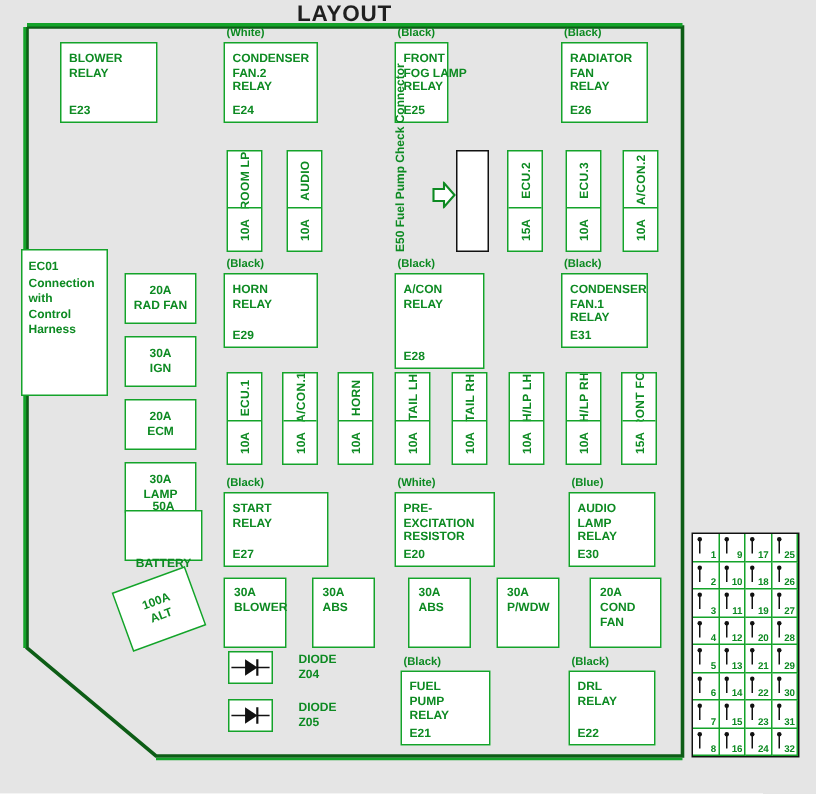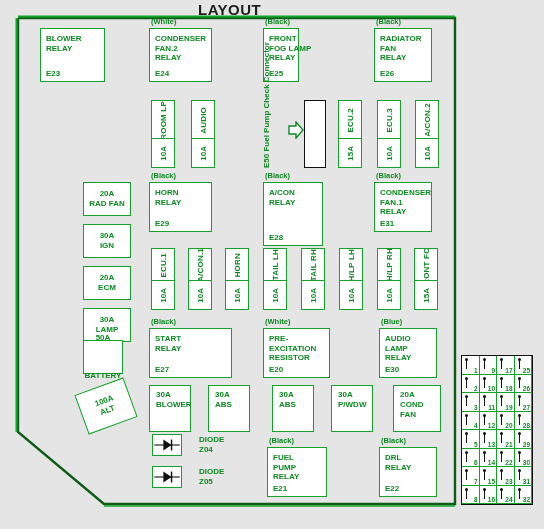--- a/index.html
+++ b/index.html
@@ -296,21 +296,21 @@
         <div class="rcode">E28</div>
       </div>
       <div class="cap" style="left: 376px; top: 171px;">(Black)</div>
       <div class="gbox relay" style="left: 374px; top: 182px; width: 58px; height: 50px;">
         <span class="rl">CONDENSER</span>
         <span class="rl">FAN.1</span>
         <span class="rl">RELAY</span>
         <div class="rcode">E31</div>
       </div>
       <div class="cap" style="left: 151px; top: 317px;">(Black)</div>
-      <div class="gbox relay" style="left: 149px; top: 328px; width: 83px; height: 50px;">
+      <div class="gbox relay" style="left: 149px; top: 328px; width: 70px; height: 50px;">
         <span class="rl">START</span>
         <span class="rl">RELAY</span>
         <div class="rcode">E27</div>
       </div>
       <div class="cap" style="left: 265px; top: 317px;">(White)</div>
       <div class="gbox relay" style="left: 263px; top: 328px; width: 67px; height: 50px;">
         <span class="rl">PRE-</span>
         <span class="rl">EXCITATION</span>
         <span class="rl">RESISTOR</span>
         <div class="rcode">E20</div>
@@ -454,21 +454,21 @@
         <span>IGN</span>
       </div>
       <div class="pfuse ctr" style="left: 83px; top: 266px; width: 48px; height: 34px;">
         <span>20A</span>
         <span>ECM</span>
       </div>
       <div class="pfuse ctr" style="left: 83px; top: 308px; width: 48px; height: 34px;">
         <span>30A</span>
         <span>LAMP</span>
       </div>
-      <div class="pfuse ctr" style="left: 83px; top: 340px; width: 40px; height: 34px; gap: 28px;">
+      <div class="pfuse ctr" style="left: 83px; top: 340px; width: 52px; height: 34px; gap: 28px;">
         <span>50A</span>
         <span>BATTERY</span>
       </div>
     </div>
 
   <div id="fuse-b-layer">
       <div class="pfuse" style="left: 149px; top: 385px; width: 42px; height: 47px;">
         <span>30A</span>
         <span>BLOWER</span>
       </div>
@@ -484,20 +484,27 @@
         <span>30A</span>
         <span>P/WDW</span>
       </div>
       <div class="pfuse" style="left: 393px; top: 385px; width: 48px; height: 47px;">
         <span>20A</span>
         <span>COND</span>
         <span>FAN</span>
       </div>
     </div>
 
+  <div class="ec01" id="ec01-block" style="left: 14px; top: 166px; width: 58px; height: 98px;">
+      <span>EC01</span>
+      <span>Connection</span>
+      <span>with</span>
+      <span>Control</span>
+      <span>Harness</span>
+    </div>
 
   <div class="alt" id="alt-fuse" style="left: 80px; top: 385px; width: 52px; height: 42px;">
       <span>100A</span>
       <span>ALT</span>
     </div>
 
   <div class="fpc" id="fpc-label" style="left: 262px; top: 100px; height: 68px;">E50 Fuel Pump Check Connector</div>
   <div class="gbox kbox" id="fpc-box" style="left: 304px; top: 100px; width: 22px; height: 68px;"></div>
   <svg id="fpc-arrow" style="position:absolute;left:288px;top:121px;width:16px;height:18px;" viewBox="0 0 16 18" xmlns="http://www.w3.org/2000/svg">
     <polygon points="1,5 8,5 8,1 15,9 8,17 8,13 1,13" fill="#ffffff" stroke="#0d8a22" stroke-width="1.4"></polygon>

